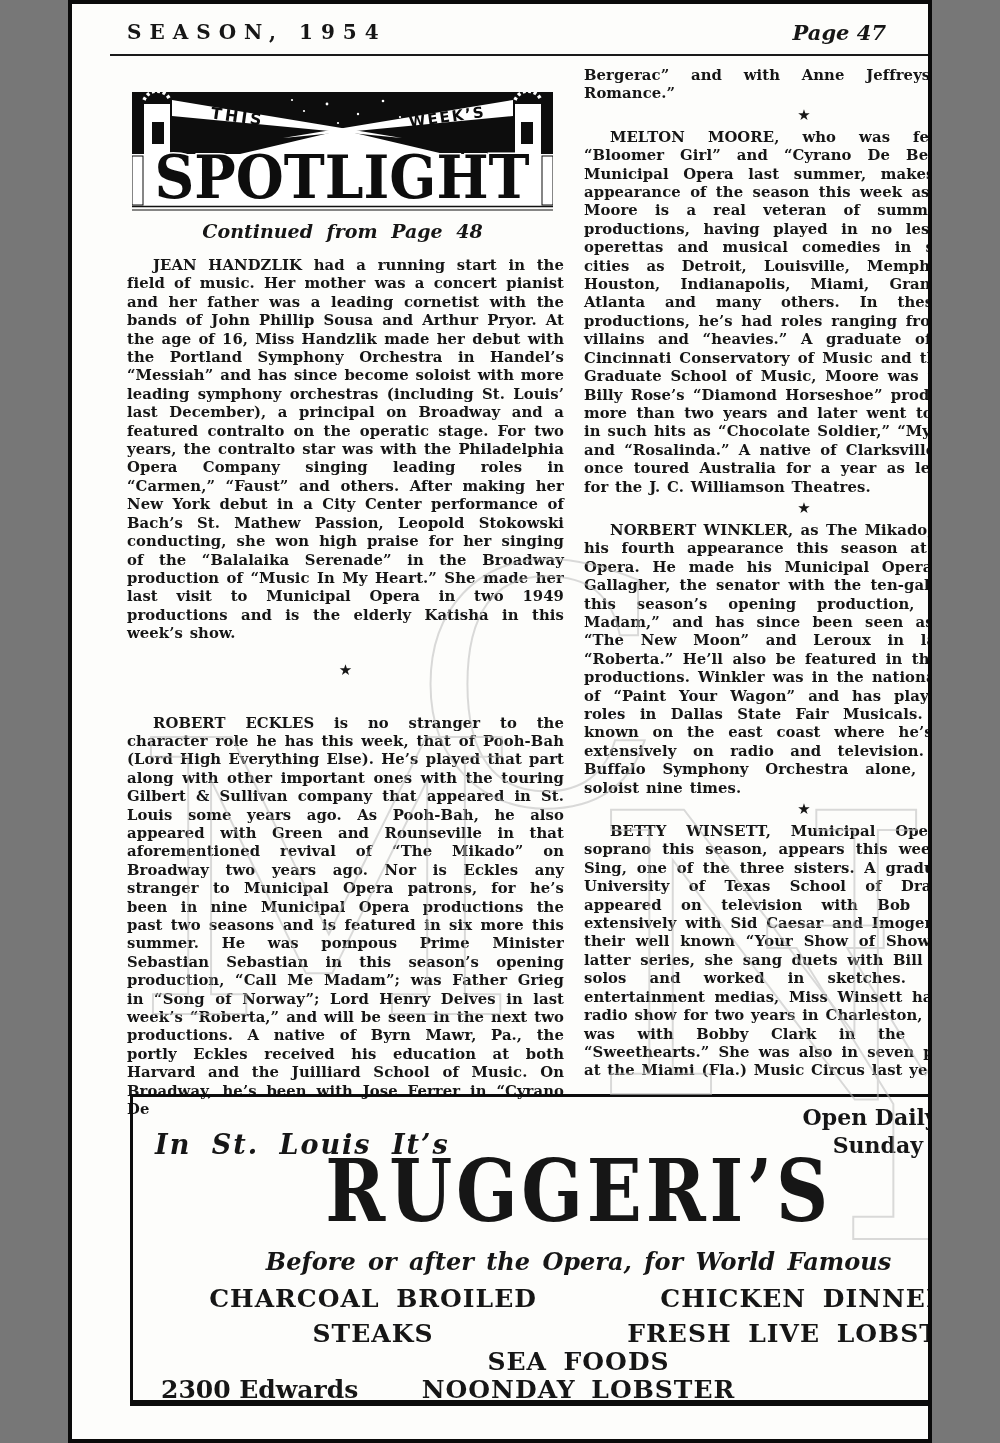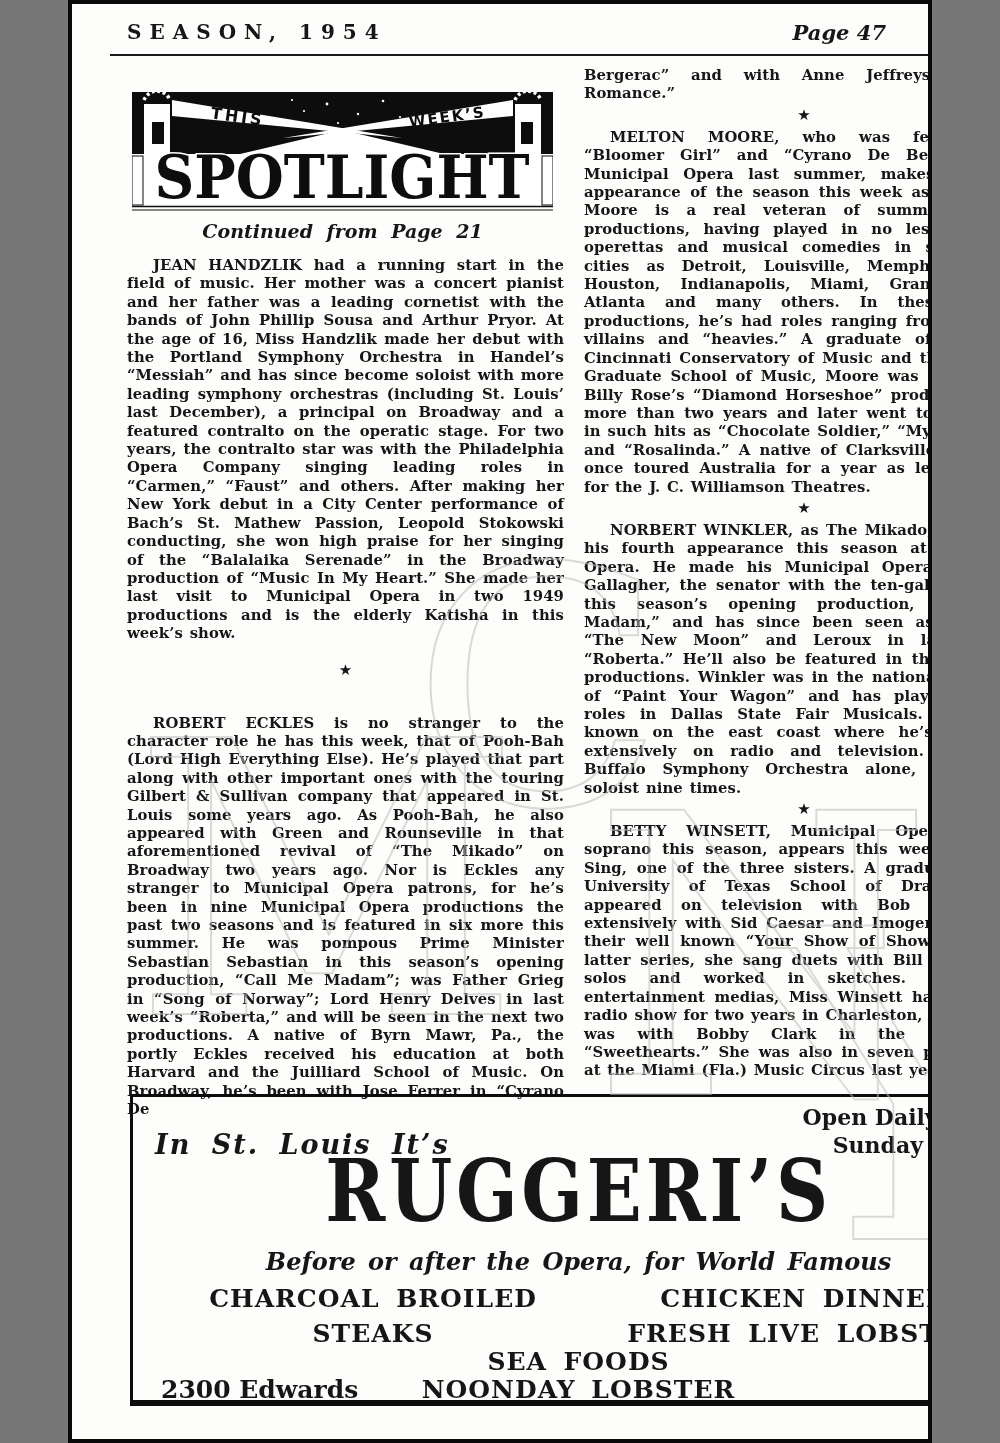--- a/index.html
+++ b/index.html
@@ -79,21 +79,21 @@
 
       <line x1="0" y1="114.5" x2="421" y2="114.5" stroke="#111" stroke-width="1.4"></line>
       <line x1="0" y1="118" x2="421" y2="118" stroke="#111" stroke-width="1.2"></line>
 
       <text x="105" y="30" transform="rotate(8 105 30)" text-anchor="middle" font-family="'DejaVu Sans', sans-serif" font-size="16" font-weight="bold" letter-spacing="3" fill="#0d0d0d">THIS</text>
       <text x="316" y="30" transform="rotate(-8 316 30)" text-anchor="middle" font-family="'DejaVu Sans', sans-serif" font-size="15" font-weight="bold" letter-spacing="2" fill="#0d0d0d">WEEK’S</text>
       <text x="210" y="106" text-anchor="middle" textLength="375" lengthAdjust="spacingAndGlyphs" font-family="'DejaVu Serif', serif" font-size="60" font-weight="bold" fill="#0d0d0d" stroke="#ffffff" stroke-width="3" paint-order="stroke">SPOTLIGHT</text>
     </svg>
   </div>
 
-  <div class="continued">Continued from Page 21</div>
+  <div class="continued">Continued from Page 48</div>
 
   <div class="col col-left">
     <p class="para indent">JEAN HANDZLIK had a running start in the field of music.  Her mother was a concert pianist and her father was a leading cornetist with the bands of John Phillip Sousa and Arthur Pryor. At the age of 16, Miss Handzlik made her debut with the Portland Symphony Orchestra in Handel’s “Messiah” and has since become soloist with more leading symphony orchestras (including St. Louis’ last December), a principal on Broadway and a featured contralto on the operatic stage.  For two years, the contralto star was with the Philadelphia Opera Company singing leading roles in “Carmen,” “Faust” and others.  After making her New York debut in a City Center performance of Bach’s St. Mathew Passion, Leopold Stokowski conducting, she won high praise for her singing of the “Balalaika Serenade” in the Broadway production of “Music In My Heart.”  She made her last visit to Municipal Opera in two 1949 productions and is the elderly Katisha in this week’s show.</p>
     <div class="sep-big">★</div>
     <p class="para indent">ROBERT ECKLES is no stranger to the character role he has this week, that of Pooh-Bah (Lord High Everything Else).  He’s played that part along with other important ones with the touring Gilbert &amp; Sullivan company that appeared in St. Louis some years ago.  As Pooh-Bah, he also appeared with Green and Rounseville in that aforementioned revival of “The Mikado” on Broadway two years ago. Nor is Eckles any stranger to Municipal Opera patrons, for he’s been in nine Municipal Opera productions the past two seasons and is featured in six more this summer.  He was pompous Prime Minister Sebastian Sebastian in this season’s opening production, “Call Me Madam”; was Father Grieg in “Song of Norway”; Lord Henry Delves in last week’s “Roberta,” and will be seen in the next two productions.  A native of Byrn Mawr, Pa., the portly Eckles received his education at both Harvard and the Juilliard School of Music.  On Broadway, he’s been with Jose Ferrer in “Cyrano De</p>
   </div>
 
   <div class="col col-right">
     <p class="para">Bergerac” and with Anne Jeffreys in “My Romance.”</p>
     <div class="sep">★</div>

